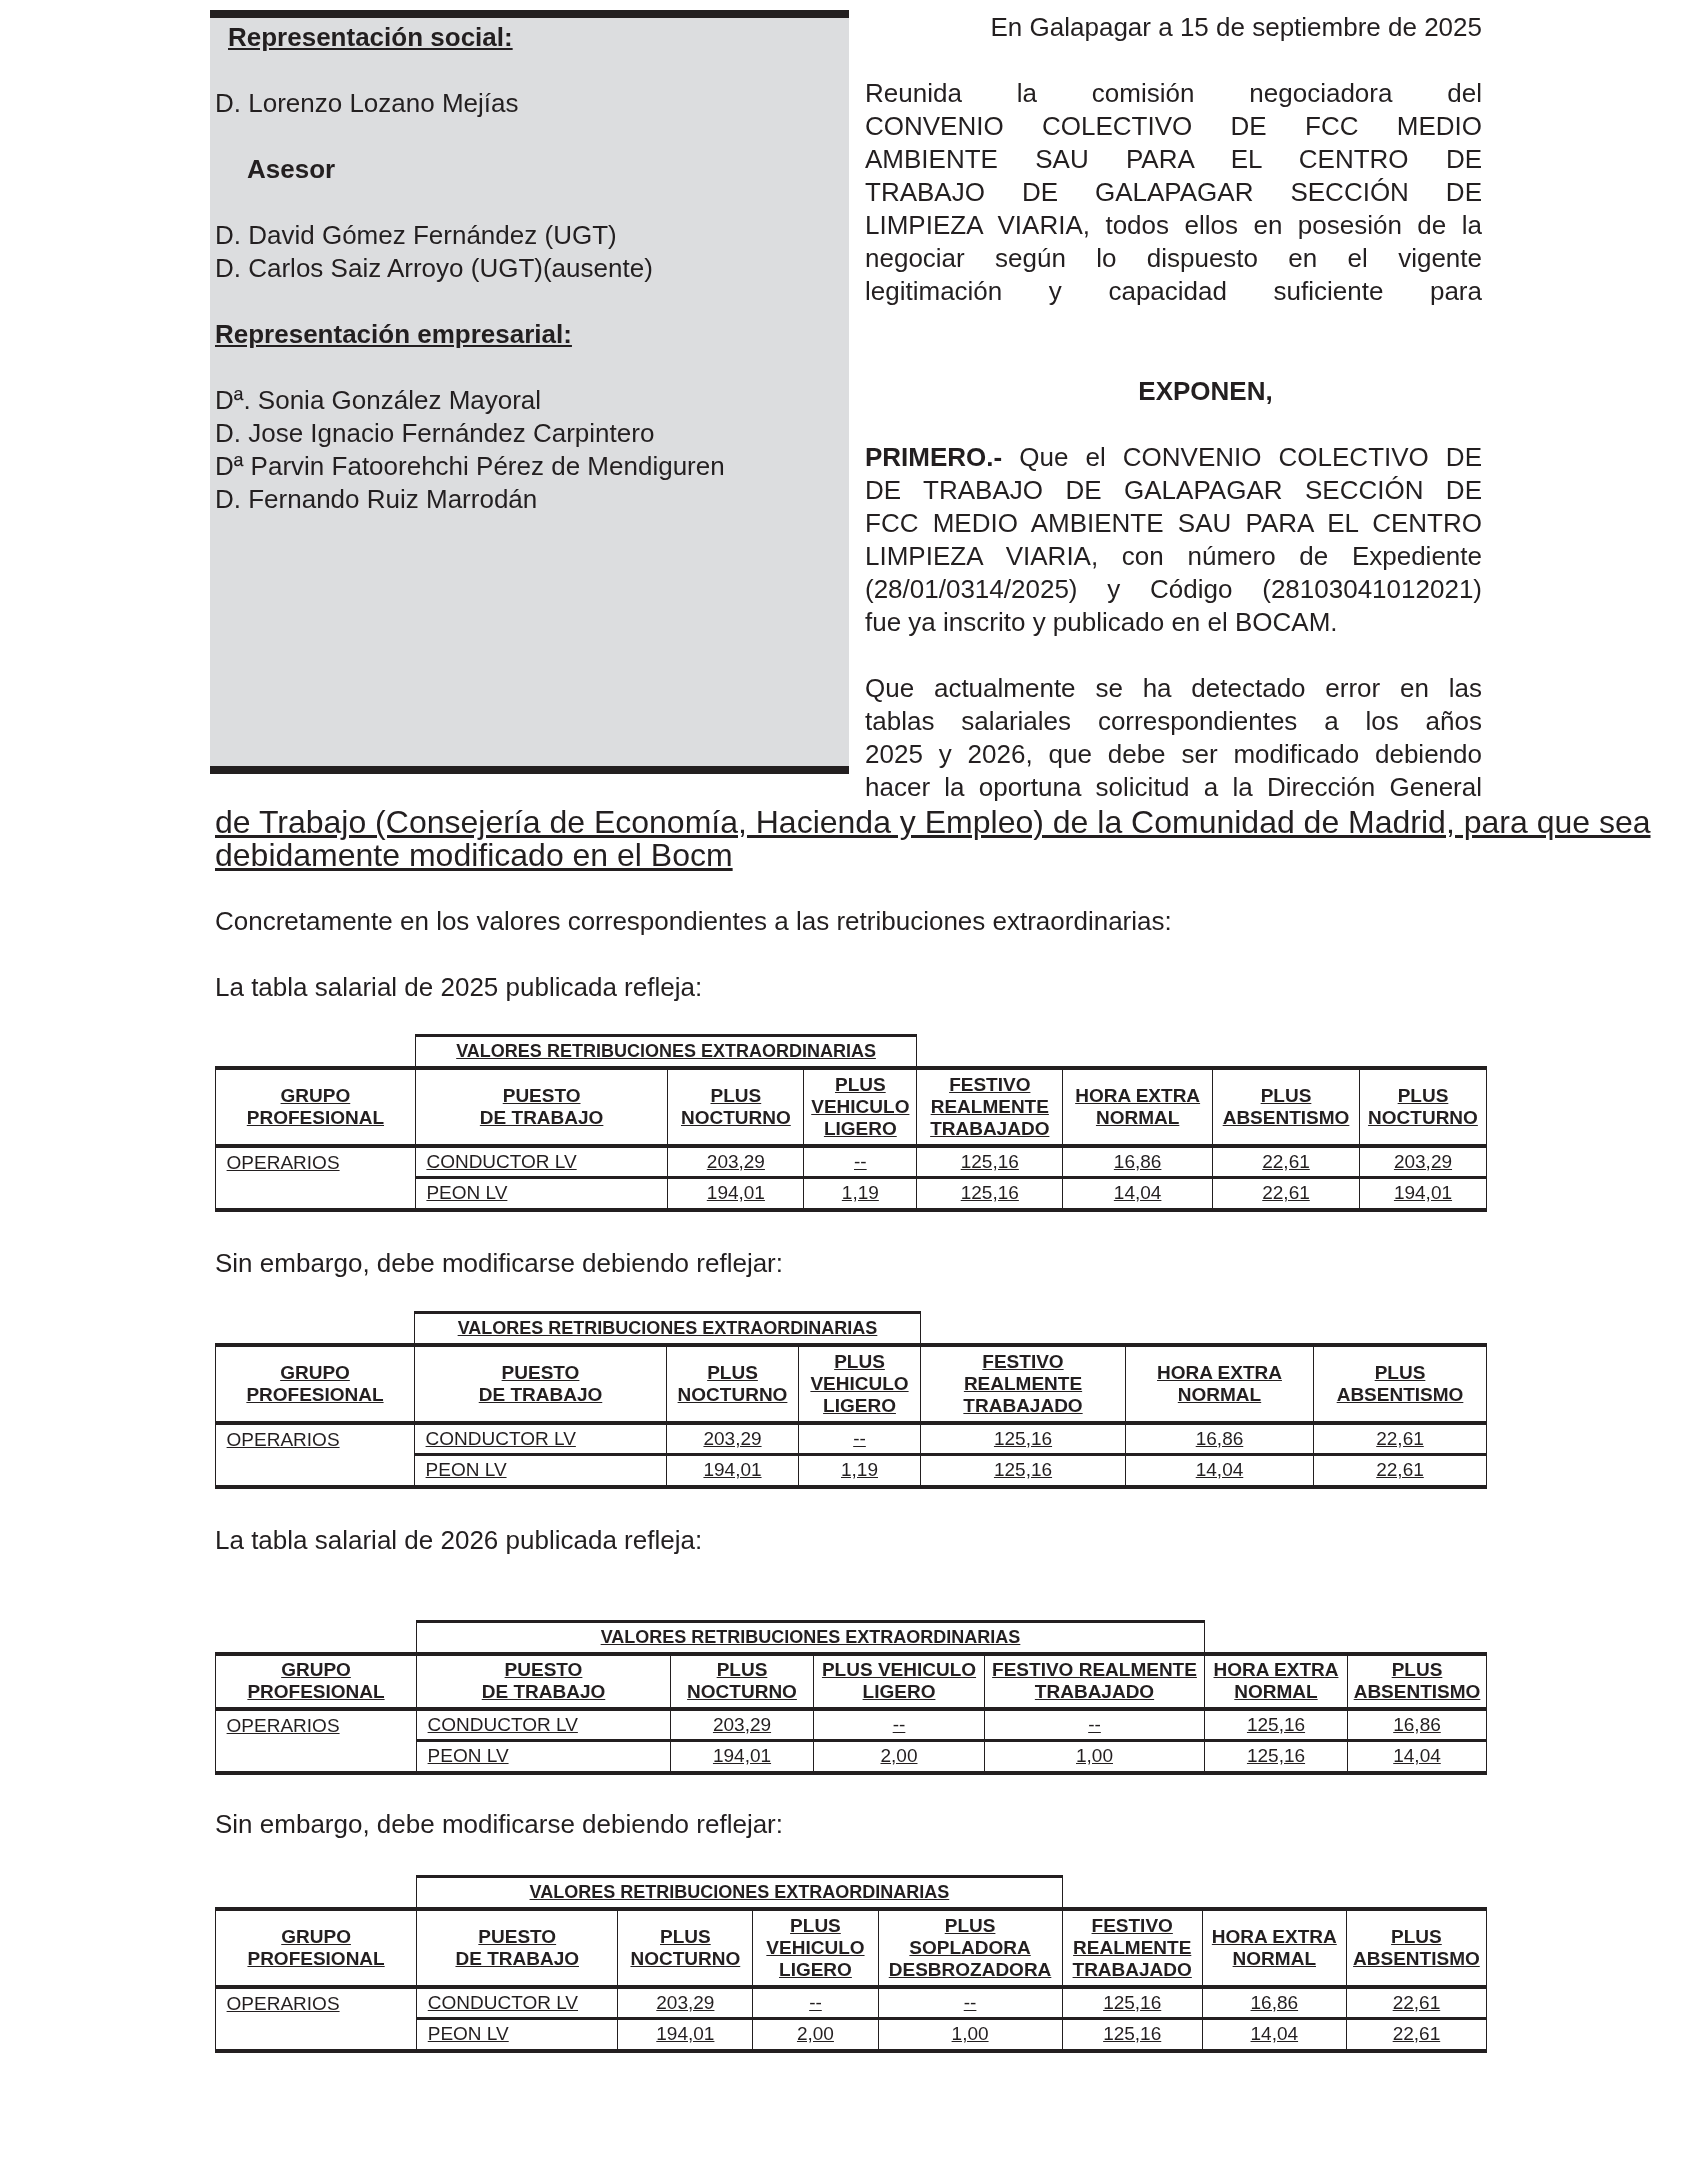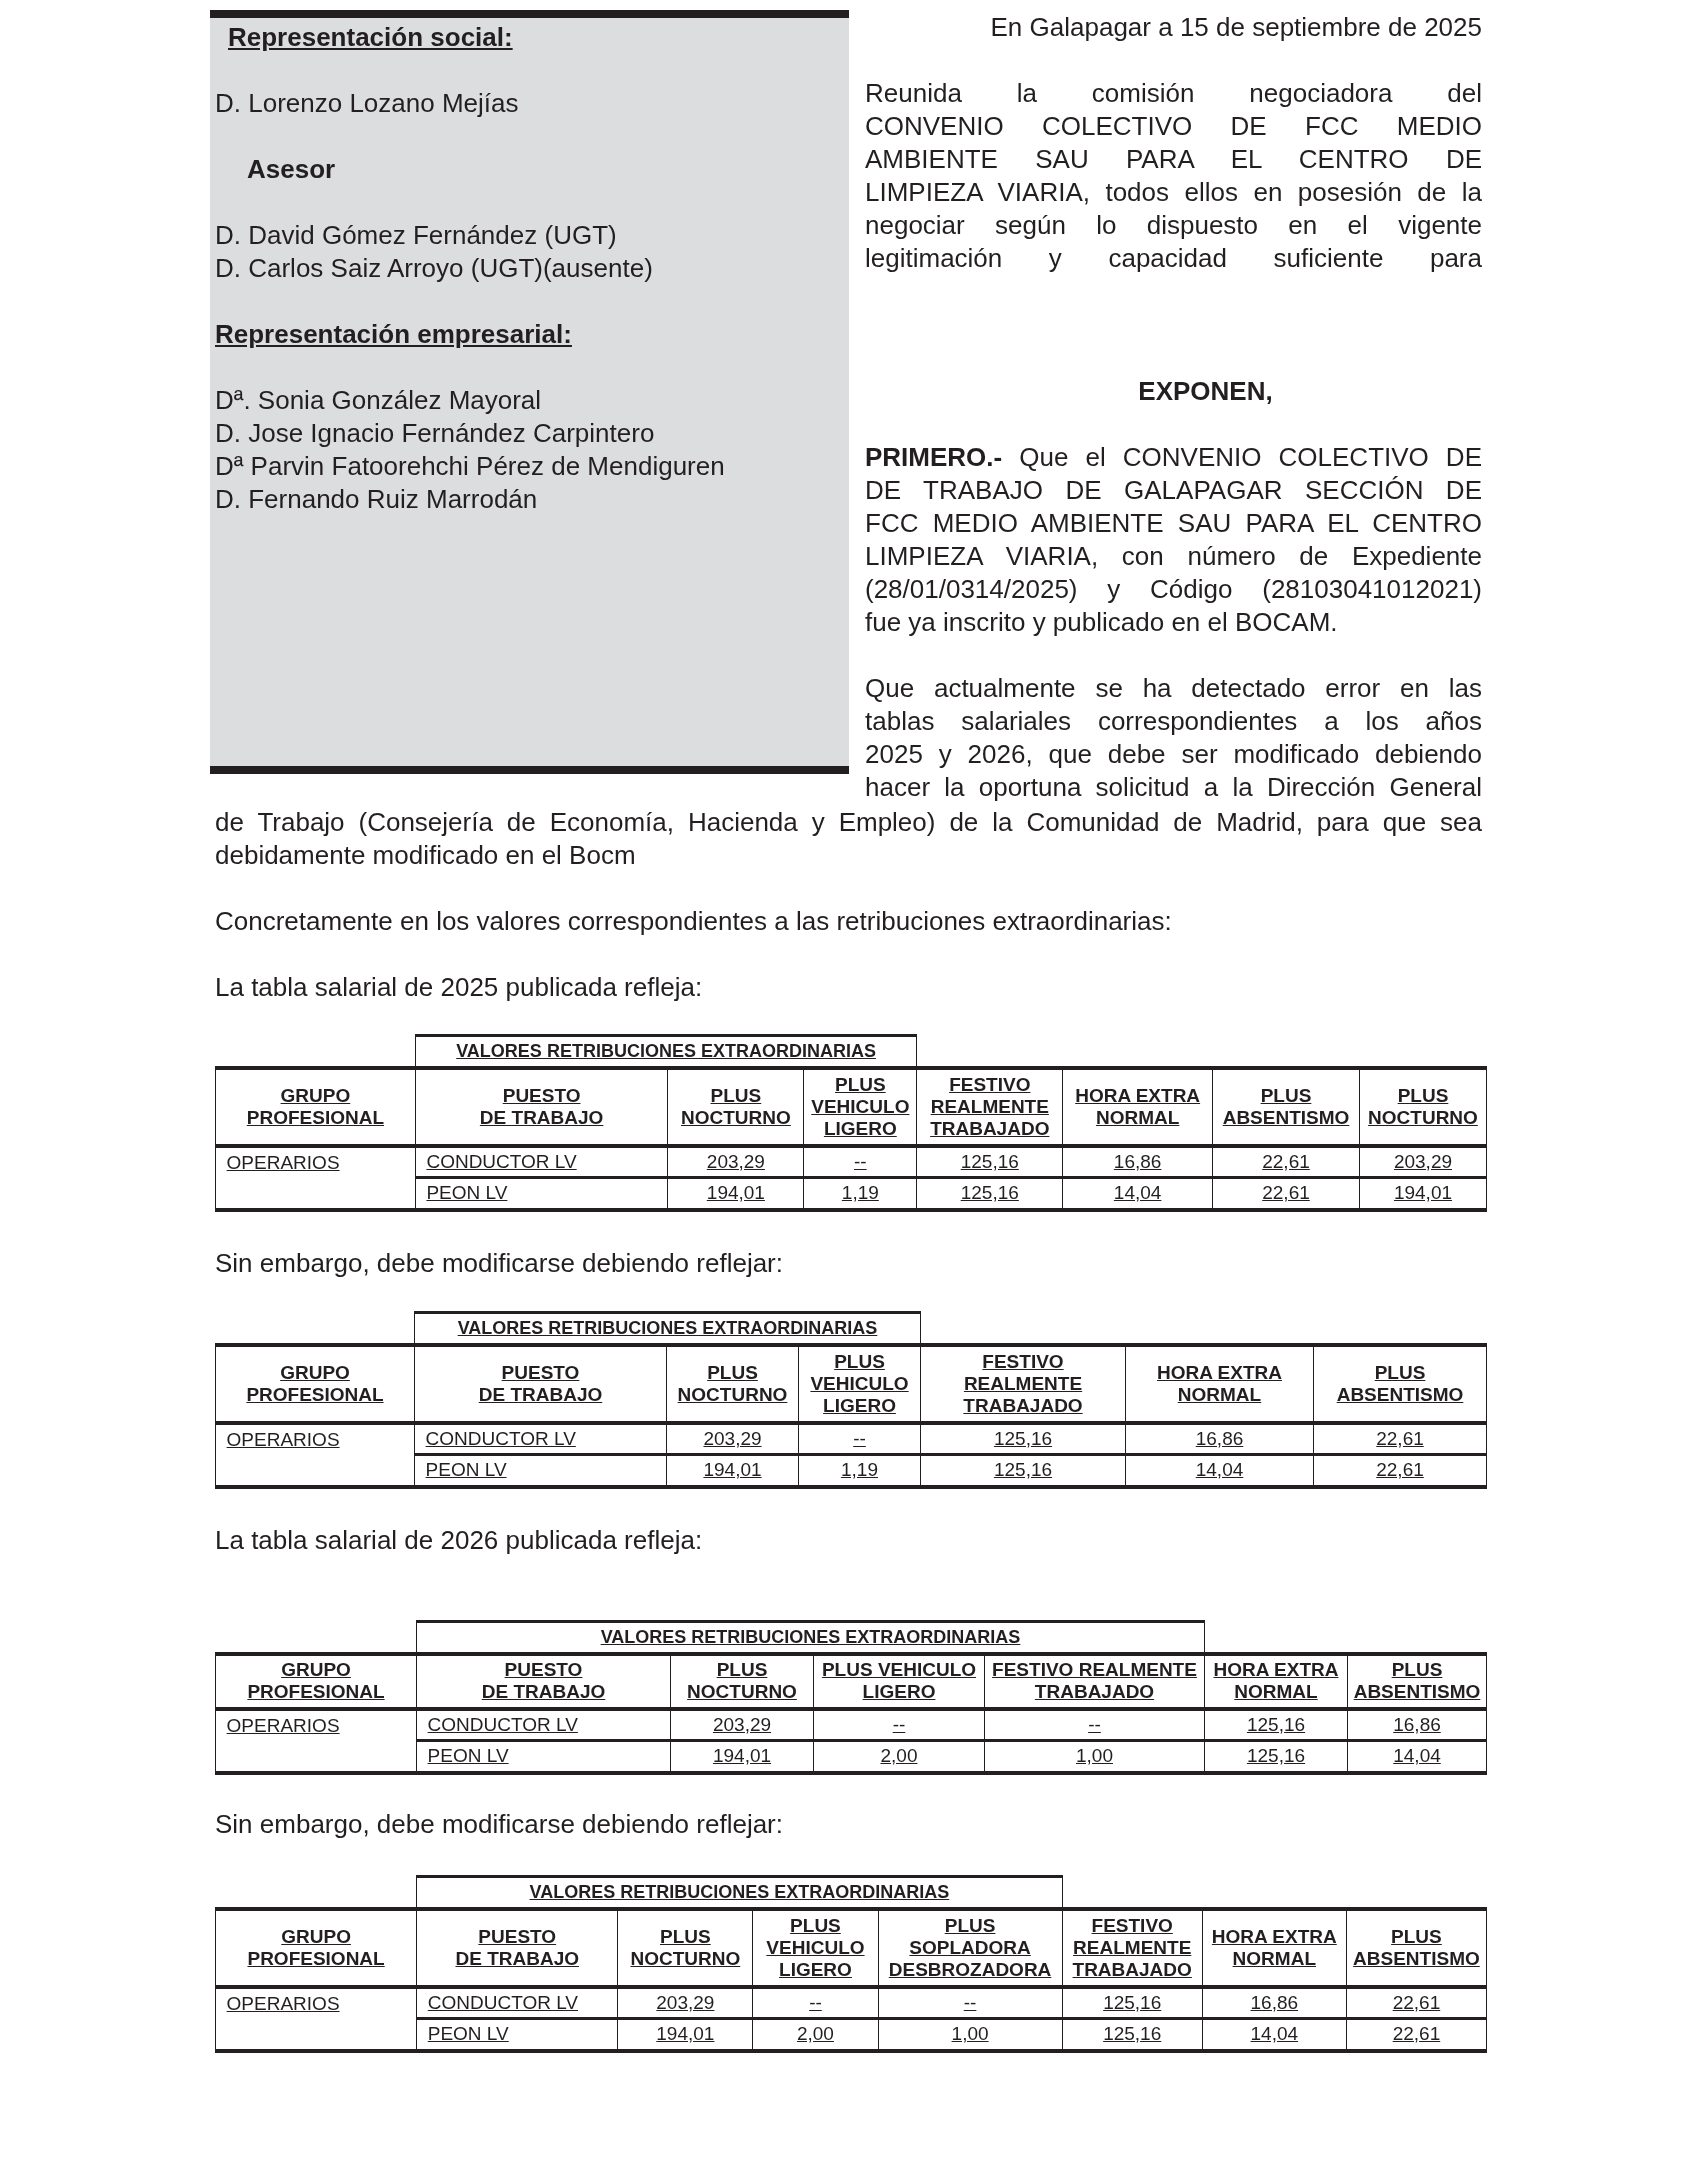--- a/index.html
+++ b/index.html
@@ -40,20 +40,21 @@
 <div class="lp" style="top:417px;">D. Jose Ignacio Fernández Carpintero</div>
 <div class="lp" style="top:450px;">Dª Parvin Fatoorehchi Pérez de Mendiguren</div>
 <div class="lp" style="top:483px;">D. Fernando Ruiz Marrodán</div>
 
 <div class="abs" style="top:10.6px; left:865px; width:617px; font-size:26px; line-height:33px; text-align:right; white-space:nowrap;">En Galapagar a 15 de septiembre de 2025</div>
 
 <div class="rcol" style="top:77px;">
   <span class="just-line">Reunida la comisión negociadora del</span>
   <span class="just-line">CONVENIO COLECTIVO DE FCC MEDIO</span>
   <span class="just-line">AMBIENTE SAU PARA EL CENTRO DE</span>
+  <span class="just-line">TRABAJO DE GALAPAGAR SECCIÓN DE</span>
   <span class="just-line">LIMPIEZA VIARIA, todos ellos en posesión de la</span>
   <span class="just-line">negociar según lo dispuesto en el vigente</span>
   <span class="just-line">legitimación y capacidad suficiente para</span>
 </div>
 
 <div class="abs bold" style="top:375px; left:865px; width:617px; font-size:26px; line-height:33px; text-align:center;">EXPONEN,</div>
 
 <div class="rcol" style="top:441px;">
   <span class="just-line"><b>PRIMERO.-</b><span> Que el CONVENIO COLECTIVO DE</span></span>
   <span class="just-line">DE TRABAJO DE GALAPAGAR SECCIÓN DE</span>
@@ -62,21 +63,21 @@
   <span class="just-line">(28/01/0314/2025) y Código (28103041012021)</span>
   <span style="display:block; white-space:nowrap;">fue ya inscrito y publicado en el BOCAM.</span>
 </div>
 
 <div class="rcol" style="top:672px;">
   <span class="just-line">Que actualmente se ha detectado error en las</span>
   <span class="just-line">tablas salariales correspondientes a los años</span>
   <span class="just-line">2025 y 2026, que debe ser modificado debiendo</span>
   <span class="just-line">hacer la oportuna solicitud a la Dirección General</span>
 </div>
-<div class="abs" style="top:806px; left:215px; width:1267px; font-size:26px; line-height:33px;">
+<div class="abs" style="top:806px; left:215px; width:1267px; font-size:32px; line-height:33px;text-decoration:underline;">
   <span class="just-line">de Trabajo (Consejería de Economía, Hacienda y Empleo) de la Comunidad de Madrid, para que sea</span>
   <span style="display:block; white-space:nowrap;">debidamente modificado en el Bocm</span>
 </div>
 
 <div class="body-line" style="top:905px;">Concretamente en los valores correspondientes a las retribuciones extraordinarias:</div>
 <div class="body-line" style="top:971px;text-align:center;">La tabla salarial de 2025 publicada refleja:</div>
 
 <table class="sal" style="left:215px; top:1034px; width:1272px;">
   <colgroup>
       <col style="width:200px">

